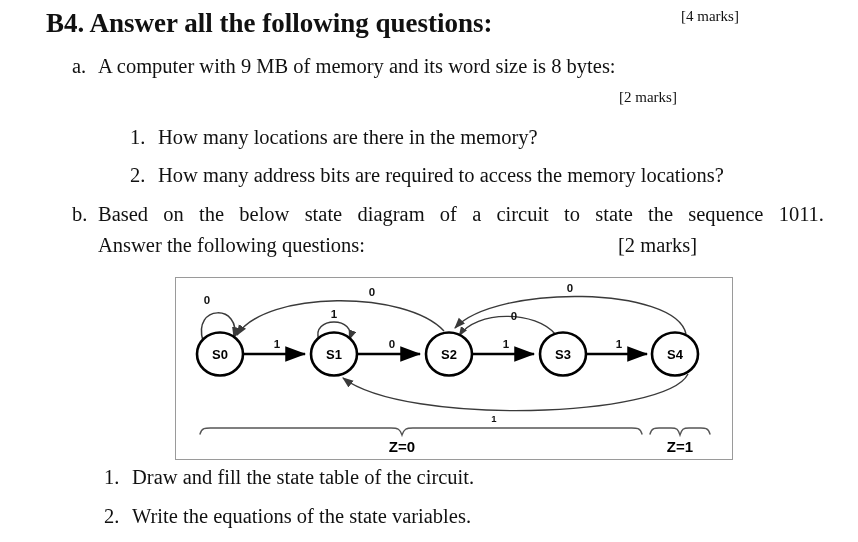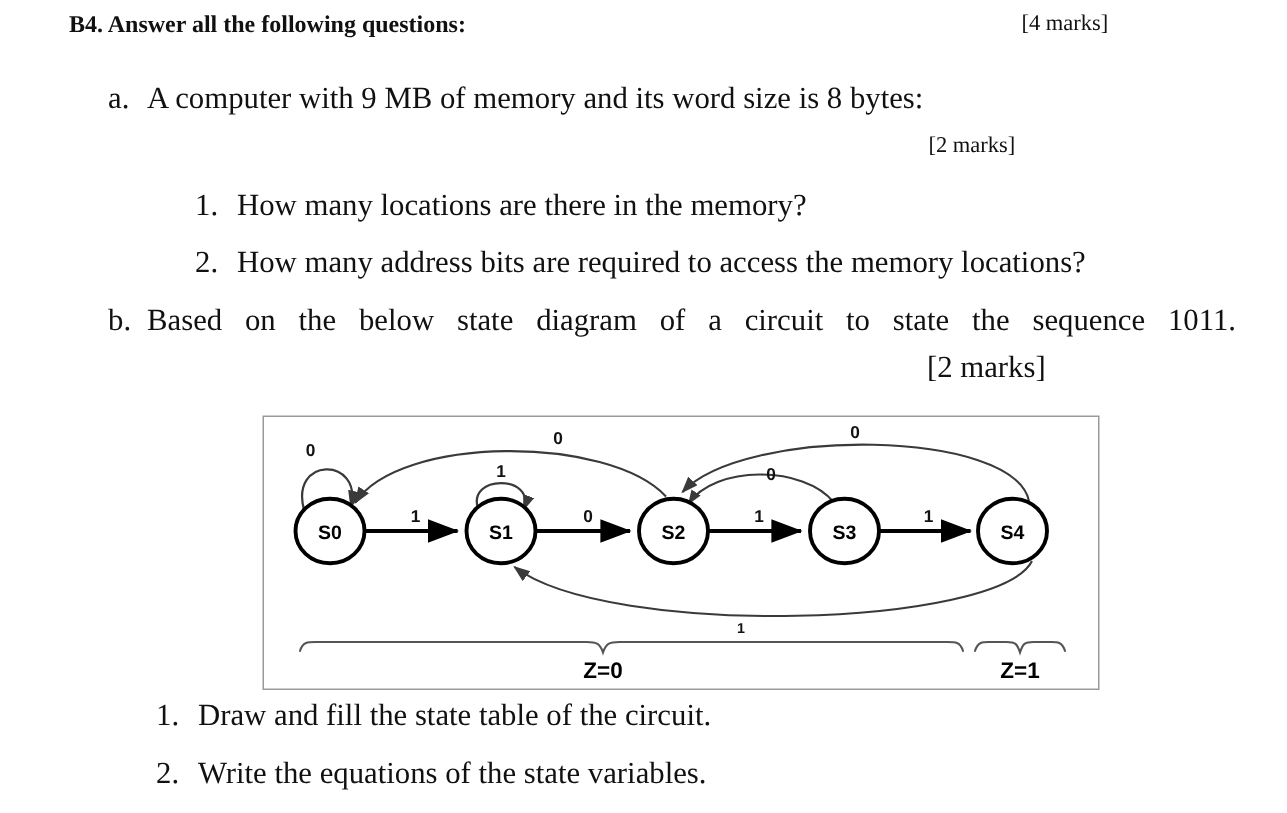--- a/index.html
+++ b/index.html
@@ -19,21 +19,21 @@
   .page {
     position: absolute;
     left: 0; top: 0;
     width: 858px;
     height: 542px;
   }
 
   
   .line {
     position: absolute;
-    font-size: 16px;
+    font-size: 27px;
     line-height: 1.15;
     color: #111111;
     white-space: nowrap;
   }
 
   .heading {
     left: 46px;
     top: 8px;
     font-weight: 700;
   }
@@ -186,20 +186,21 @@
         <span>a</span>
         <span>circuit</span>
         <span>to</span>
         <span>state</span>
         <span>the</span>
         <span>sequence</span>
         <span>1011.</span>
       </span>
     </div>
     <div class="row2">
+      <span class="ans">Answer the following questions:</span>
       <span class="mk">[2 marks]</span>
     </div>
   </div>
 
   <div class="figure">
     <svg width="556" height="181" viewBox="0 0 556 181">
       <defs>
         <marker id="ahBlack" markerWidth="9" markerHeight="9" refX="7.6" refY="3" orient="auto">
           <path d="M0,0 L8,3 L0,6 z" fill="#000000"></path>
         </marker>

